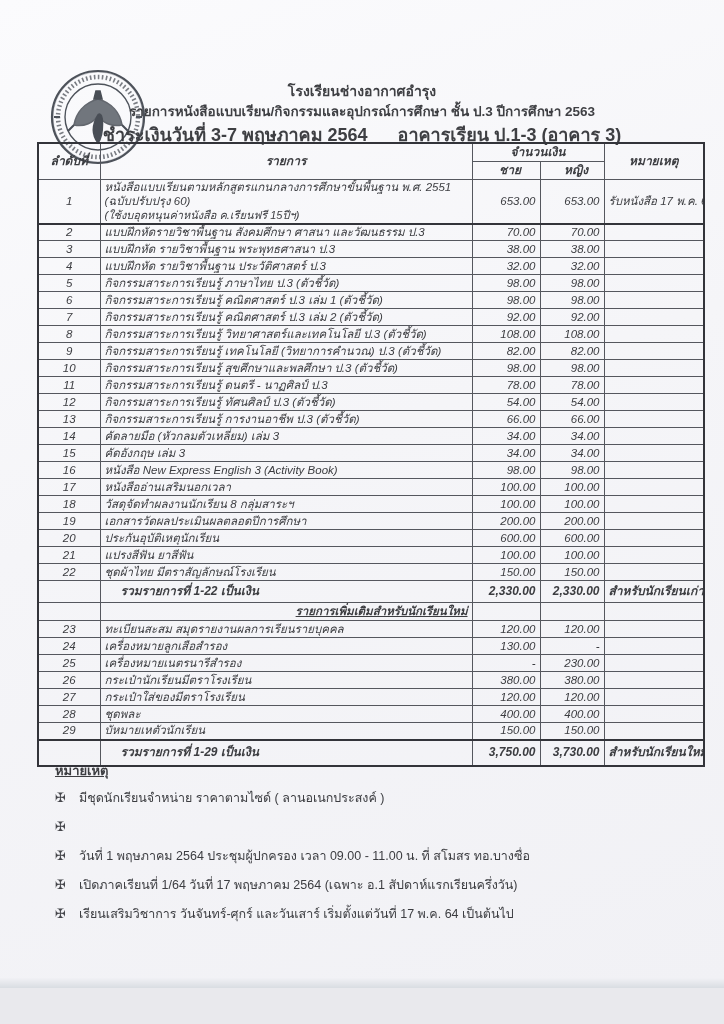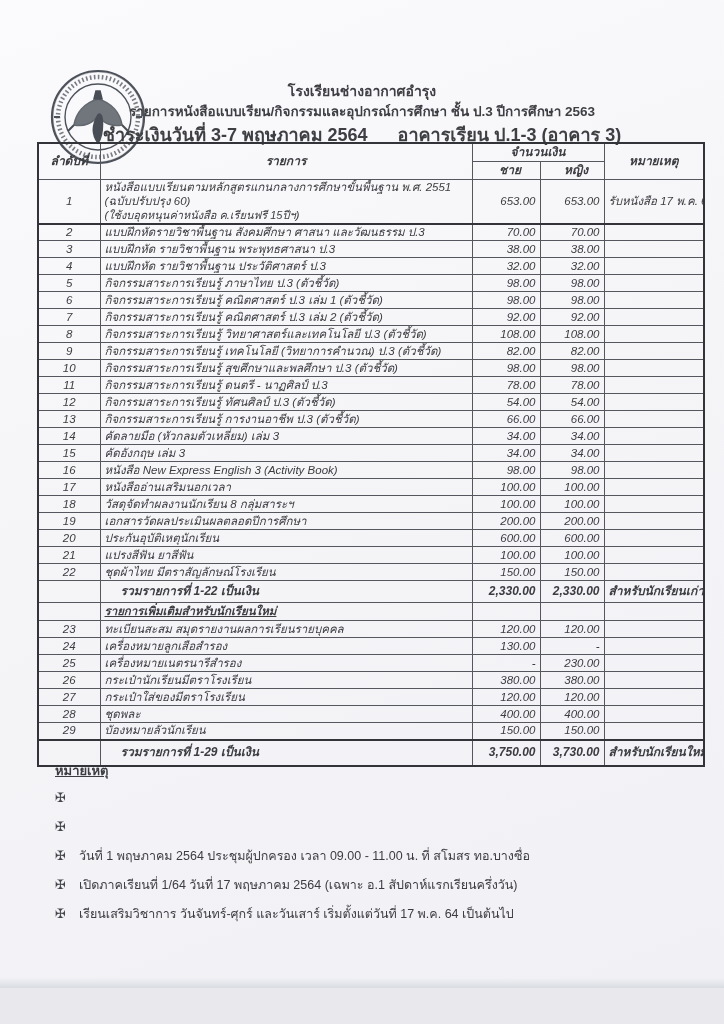--- a/index.html
+++ b/index.html
@@ -46,21 +46,21 @@
   td.amt{text-align:right;padding-right:9px;}
   td.rem{text-align:left;padding-left:6px;}
   tr.r{height:17px;}
   tr.first{height:37px;border-bottom:2px solid #33343a;}
   tr.first td.item{white-space:normal;line-height:1.25;}
   tr.first .sub{font-size:11px;}
   tr.sum{height:22px;font-weight:700;font-size:12px;}
   tr.sum td.item{padding-left:20px;}
   tr.grand{height:26px;border-top:2px solid #33343a;}
   tr.sec{height:18px;}
-  tr.sec td.item{text-align:left;font-weight:700;}
+  tr.sec td.item{text-align:right;font-weight:700;}
   tr.sec td.item span{text-decoration:underline;}
   
   .notes{position:absolute;left:55px;top:760px;width:620px;font-size:12.5px;color:#3c3d41;}
   .notes .ttl{font-weight:700;text-decoration:underline;font-size:13px;margin-bottom:9px;}
   .notes .note-line{display:flex;align-items:flex-start;margin-bottom:12px;line-height:1.3;}
   .notes .cross{width:24px;flex:0 0 24px;font-size:13px;color:#45464b;}
 </style>
 </head>
 <body>
 
@@ -374,41 +374,42 @@
           <td class="item">
             <div>ชุดพละ</div>
           </td>
           <td class="amt">400.00</td>
           <td class="amt">400.00</td>
           <td class="rem"></td>
         </tr>
         <tr class="r">
           <td class="no">29</td>
           <td class="item">
-            <div>บัองหมายลัวนักเรียน</div>
+            <div>บัหมายเหตัวนักเรียน</div>
           </td>
           <td class="amt">150.00</td>
           <td class="amt">150.00</td>
           <td class="rem"></td>
         </tr>
         <tr class="r sum grand">
           <td class="no"></td>
           <td class="item">รวมรายการที่ 1-29 เป็นเงิน</td>
           <td class="amt">3,750.00</td>
           <td class="amt">3,730.00</td>
           <td class="rem">สำหรับนักเรียนใหม่</td>
         </tr>
       </tbody>
   </table>
 
   <div class="notes">
     <div class="ttl">หมายเหตุ</div>
     <div id="notes-list">
         <div class="note-line">
           <span class="cross">✠</span>
+          <span>มีชุดนักเรียนจำหน่าย  ราคาตามไซด์    ( ลานอเนกประสงค์ )</span>
         </div>
         <div class="note-line">
           <span class="cross">✠</span>
         </div>
         <div class="note-line">
           <span class="cross">✠</span>
           <span>วันที่ 1 พฤษภาคม 2564 ประชุมผู้ปกครอง  เวลา 09.00 - 11.00 น. ที่ สโมสร ทอ.บางซื่อ</span>
         </div>
         <div class="note-line">
           <span class="cross">✠</span>

